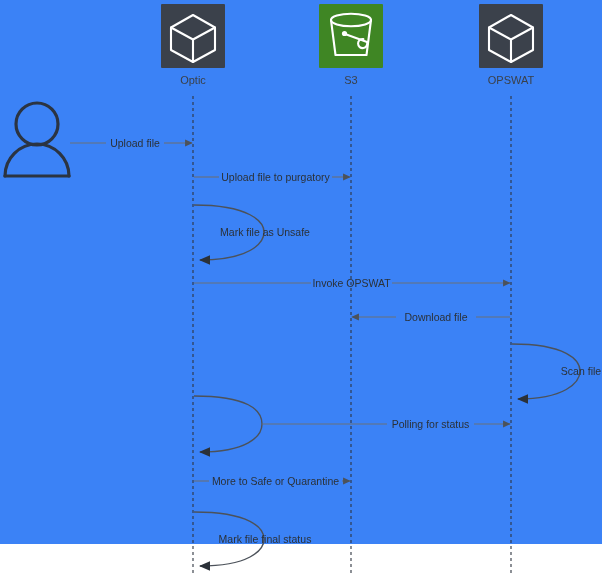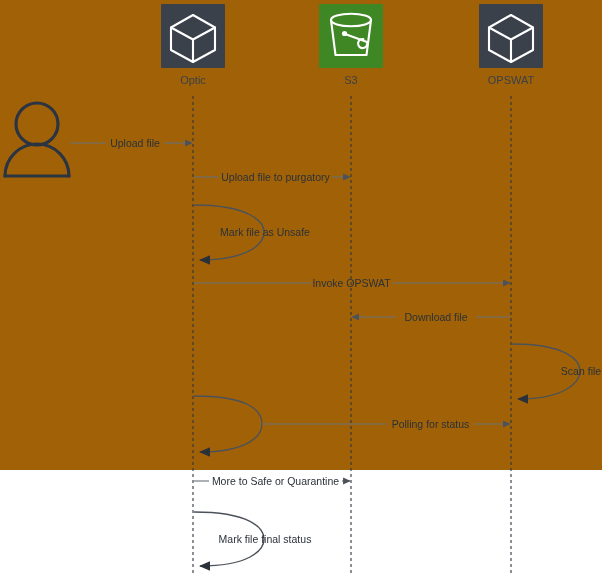--- a/index.html
+++ b/index.html
@@ -11,22 +11,22 @@
   body {
     font-family: "Liberation Sans", sans-serif;
     width: 602px;
     height: 576px;
     overflow: hidden;
     position: relative;
   }
   #diagram-root {
     position: relative;
     width: 602px;
-    height: 470px;
-    background: #a16207;
+    height: 544px;
+    background: #3b82f6;
     text-align: right;
   }
   svg#seq-svg {
     display: block;
     width: 602px;
     height: 576px;
   }
   .participant-label {
     font-family: "Liberation Sans", sans-serif;
     font-size: 11px;

